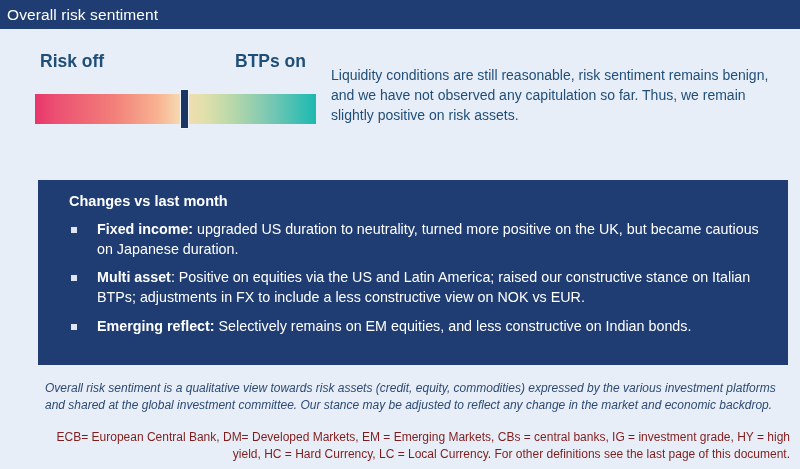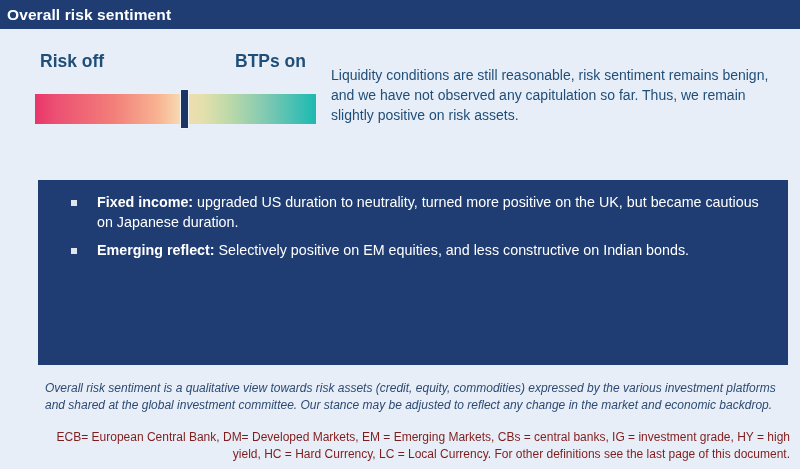--- a/index.html
+++ b/index.html
@@ -22,21 +22,21 @@
     top: 0;
     width: 800px;
     height: 29px;
     background: #1f3d73;
     display: flex;
     align-items: center;
   }
   .header-title {
     color: #ffffff;
     font-size: 15.5px;
-    font-weight: bold;
+    font-weight: normal;
     padding-left: 7px;
     letter-spacing: 0.1px;
     line-height: 1;
   }
 
   
   .gauge-block {
     position: absolute;
     left: 35px;
     top: 52px;
@@ -182,26 +182,31 @@
   </div>
   <div class="gauge-bar-wrap">
     <div class="gauge-bar"></div>
     <div class="gauge-marker"></div>
   </div>
 </div>
 
 <div class="intro-text">Liquidity conditions are still reasonable, risk sentiment remains benign, and we have not observed any capitulation so far. Thus, we remain slightly positive on risk assets.</div>
 
 <div class="changes-panel">
+  <div class="changes-title">Changes vs last month</div>
   <ul class="bullet-list">
     <li class="bullet-item">
       <span class="bullet-marker"></span>
       <span class="bullet-lead">Fixed income:</span><span> upgraded US duration to neutrality, turned more positive on the UK, but became cautious on Japanese duration.</span>
     </li>
     <li class="bullet-item">
       <span class="bullet-marker"></span>
-      <span class="bullet-lead">Emerging reflect:</span><span> Selectively positive on EM equities, and less constructive on Indian bonds.</span>
+      <span class="bullet-lead">Multi asset</span><span>: Positive on equities via the US and Latin America; raised our constructive stance on Italian BTPs; adjustments in FX to include a less constructive view on NOK vs EUR.</span>
+    </li>
+    <li class="bullet-item">
+      <span class="bullet-marker"></span>
+      <span class="bullet-lead">Emerging reflect:</span><span> Selectively remains on EM equities, and less constructive on Indian bonds.</span>
     </li>
   </ul>
 </div>
 
 <div class="footnote-italic">Overall risk sentiment is a qualitative view towards risk assets (credit, equity, commodities) expressed by the various investment platforms and shared at the global investment committee. Our stance may be adjusted to reflect any change in the market and economic backdrop.</div>
 <div class="footnote-abbrev">ECB= European Central Bank, DM= Developed Markets, EM = Emerging Markets, CBs = central banks,  IG = investment grade, HY = high yield, HC = Hard Currency, LC = Local Currency. For other definitions see the last page of this document.</div>
 
 </body></html>

